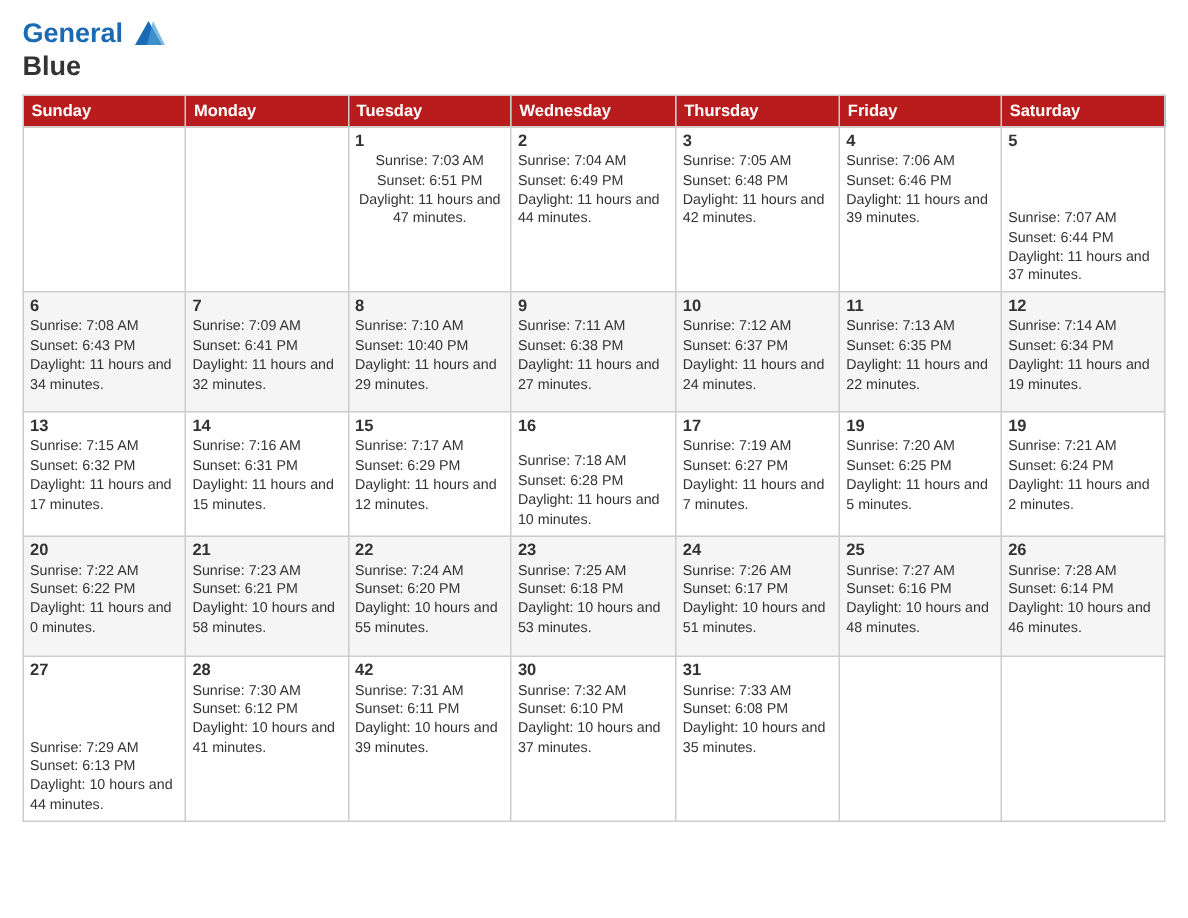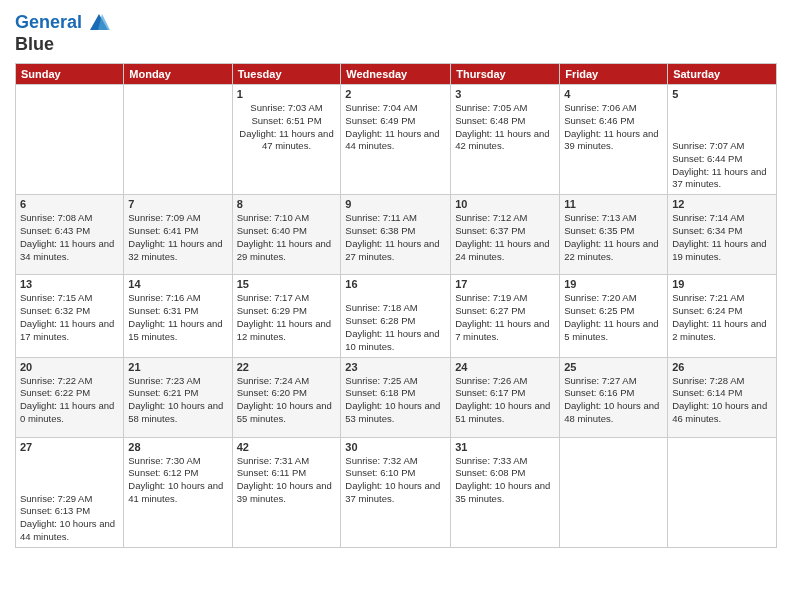--- a/index.html
+++ b/index.html
@@ -156,21 +156,21 @@
           </td>
           <td>
             <div class="day-number">7</div>
             <div class="day-detail" style="white-space: pre-line;">Sunrise: 7:09 AM
 Sunset: 6:41 PM
 Daylight: 11 hours and 32 minutes.</div>
           </td>
           <td>
             <div class="day-number">8</div>
             <div class="day-detail" style="white-space: pre-line;">Sunrise: 7:10 AM
-Sunset: 6:40 PM
+Sunset: 10:40 PM
 Daylight: 11 hours and 29 minutes.</div>
           </td>
           <td>
             <div class="day-number">9</div>
             <div class="day-detail" style="white-space: pre-line;">Sunrise: 7:11 AM
 Sunset: 6:38 PM
 Daylight: 11 hours and 27 minutes.</div>
           </td>
           <td>
             <div class="day-number">10</div>

